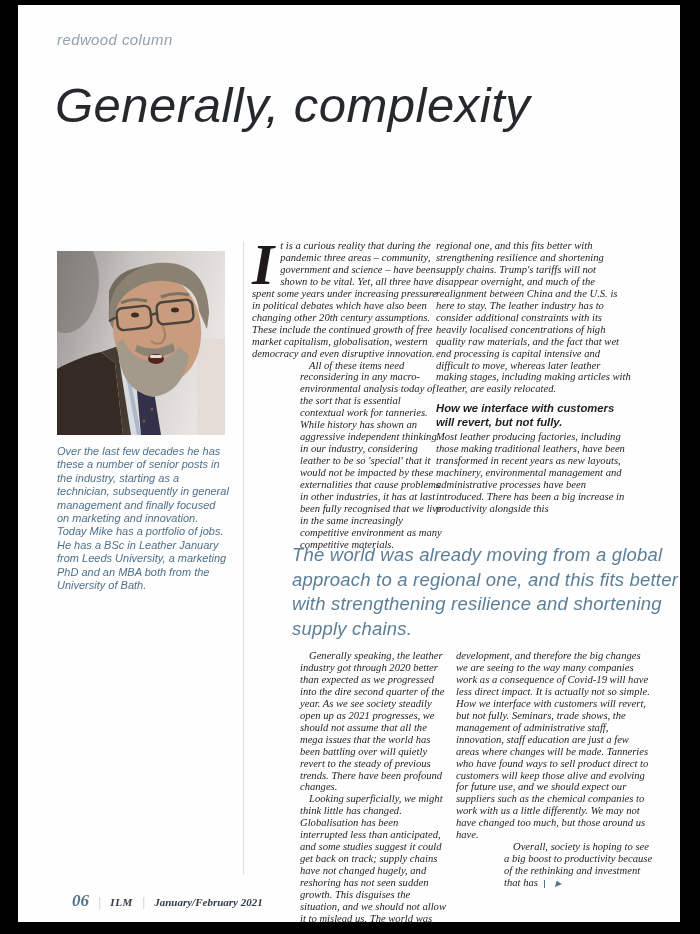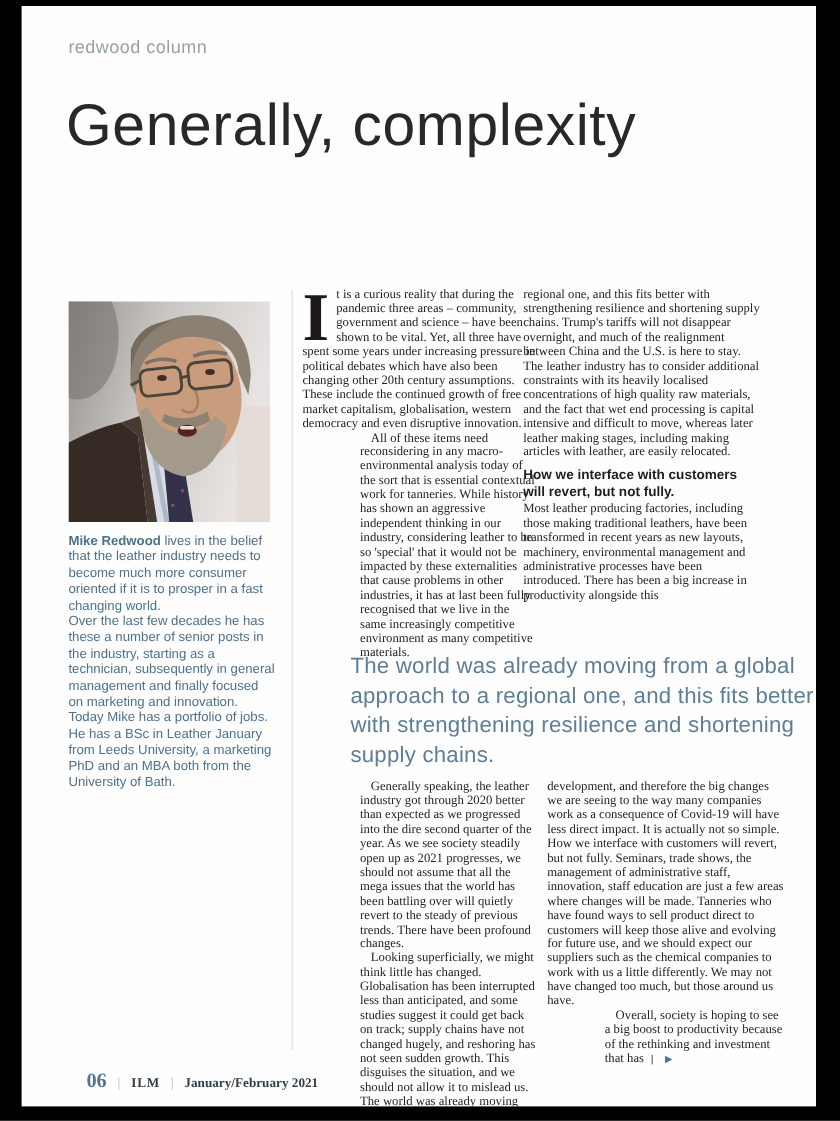--- a/index.html
+++ b/index.html
@@ -3,21 +3,21 @@
 <meta charset="utf-8">
 <style>
   html,body{margin:0;padding:0;}
   body{
     width:700px;height:934px;background:#000;position:relative;overflow:hidden;
     font-family:"Liberation Serif",serif;
     -webkit-font-smoothing:antialiased;
   }
   .page{
     position:absolute;left:18px;top:5px;width:662px;height:917px;
-    background:#fefefe;overflow:hidden;
+    background:#fefefe;overflow:hidden;font-style:italic;
   }
   .kicker{
     position:absolute;left:39px;top:26px;
     font-family:"Liberation Sans",sans-serif;font-size:15px;font-weight:400;
     color:#94a0aa;letter-spacing:.4px;
   }
   .title{
     position:absolute;left:37px;top:72px;width:600px;
     font-family:"Liberation Sans",sans-serif;font-weight:300;
     font-size:49px;line-height:57px;color:#26292b;letter-spacing:.5px;
@@ -122,21 +122,20 @@
         <path d="M60,66 L52,70"></path>
       </g>
       <path d="M64,52 Q76,46 90,50" stroke="#7c7265" stroke-width="3" fill="none"></path>
       <path d="M104,46 Q118,40 132,44" stroke="#7c7265" stroke-width="3" fill="none"></path>
       <ellipse cx="78" cy="64" rx="4" ry="2.5" fill="#3a2e26"></ellipse>
       <ellipse cx="118" cy="59" rx="4" ry="2.5" fill="#3a2e26"></ellipse>
     </svg>
   </div>
 
   <div class="bio">
-    <p><span class="bio-name">Mike Redwood</span><span> lives in the belief that the leather industry needs to become much more consumer oriented if it is to prosper in a fast changing world.</span></p>
     <p>Over the last few decades he has these a number of senior posts in the industry, starting as a technician, subsequently in general management and finally focused on marketing and innovation. Today Mike has a portfolio of jobs.</p>
     <p>He has a BSc in Leather January from Leeds University, a marketing PhD and an MBA both from the University of Bath.</p>
   </div>
 
   <div class="colrule"></div>
 
   <div class="bodycol" id="col1">
     <p><span class="dropcap">I</span><span>t is a curious reality that during the pandemic three areas – community, government and science – have been shown to be vital. Yet, all three have spent some years under increasing pressure in political debates which have also been changing other 20th century assumptions. These include the continued growth of free market capitalism, globalisation, western democracy and even disruptive innovation.</span></p>
     <p class="indent">All of these items need reconsidering in any macro-environmental analysis today of the sort that is essential contextual work for tanneries. While history has shown an aggressive independent thinking in our industry, considering leather to be so 'special' that it would not be impacted by these externalities that cause problems in other industries, it has at last been fully recognised that we live in the same increasingly competitive environment as many competitive materials.</p>
   </div>

